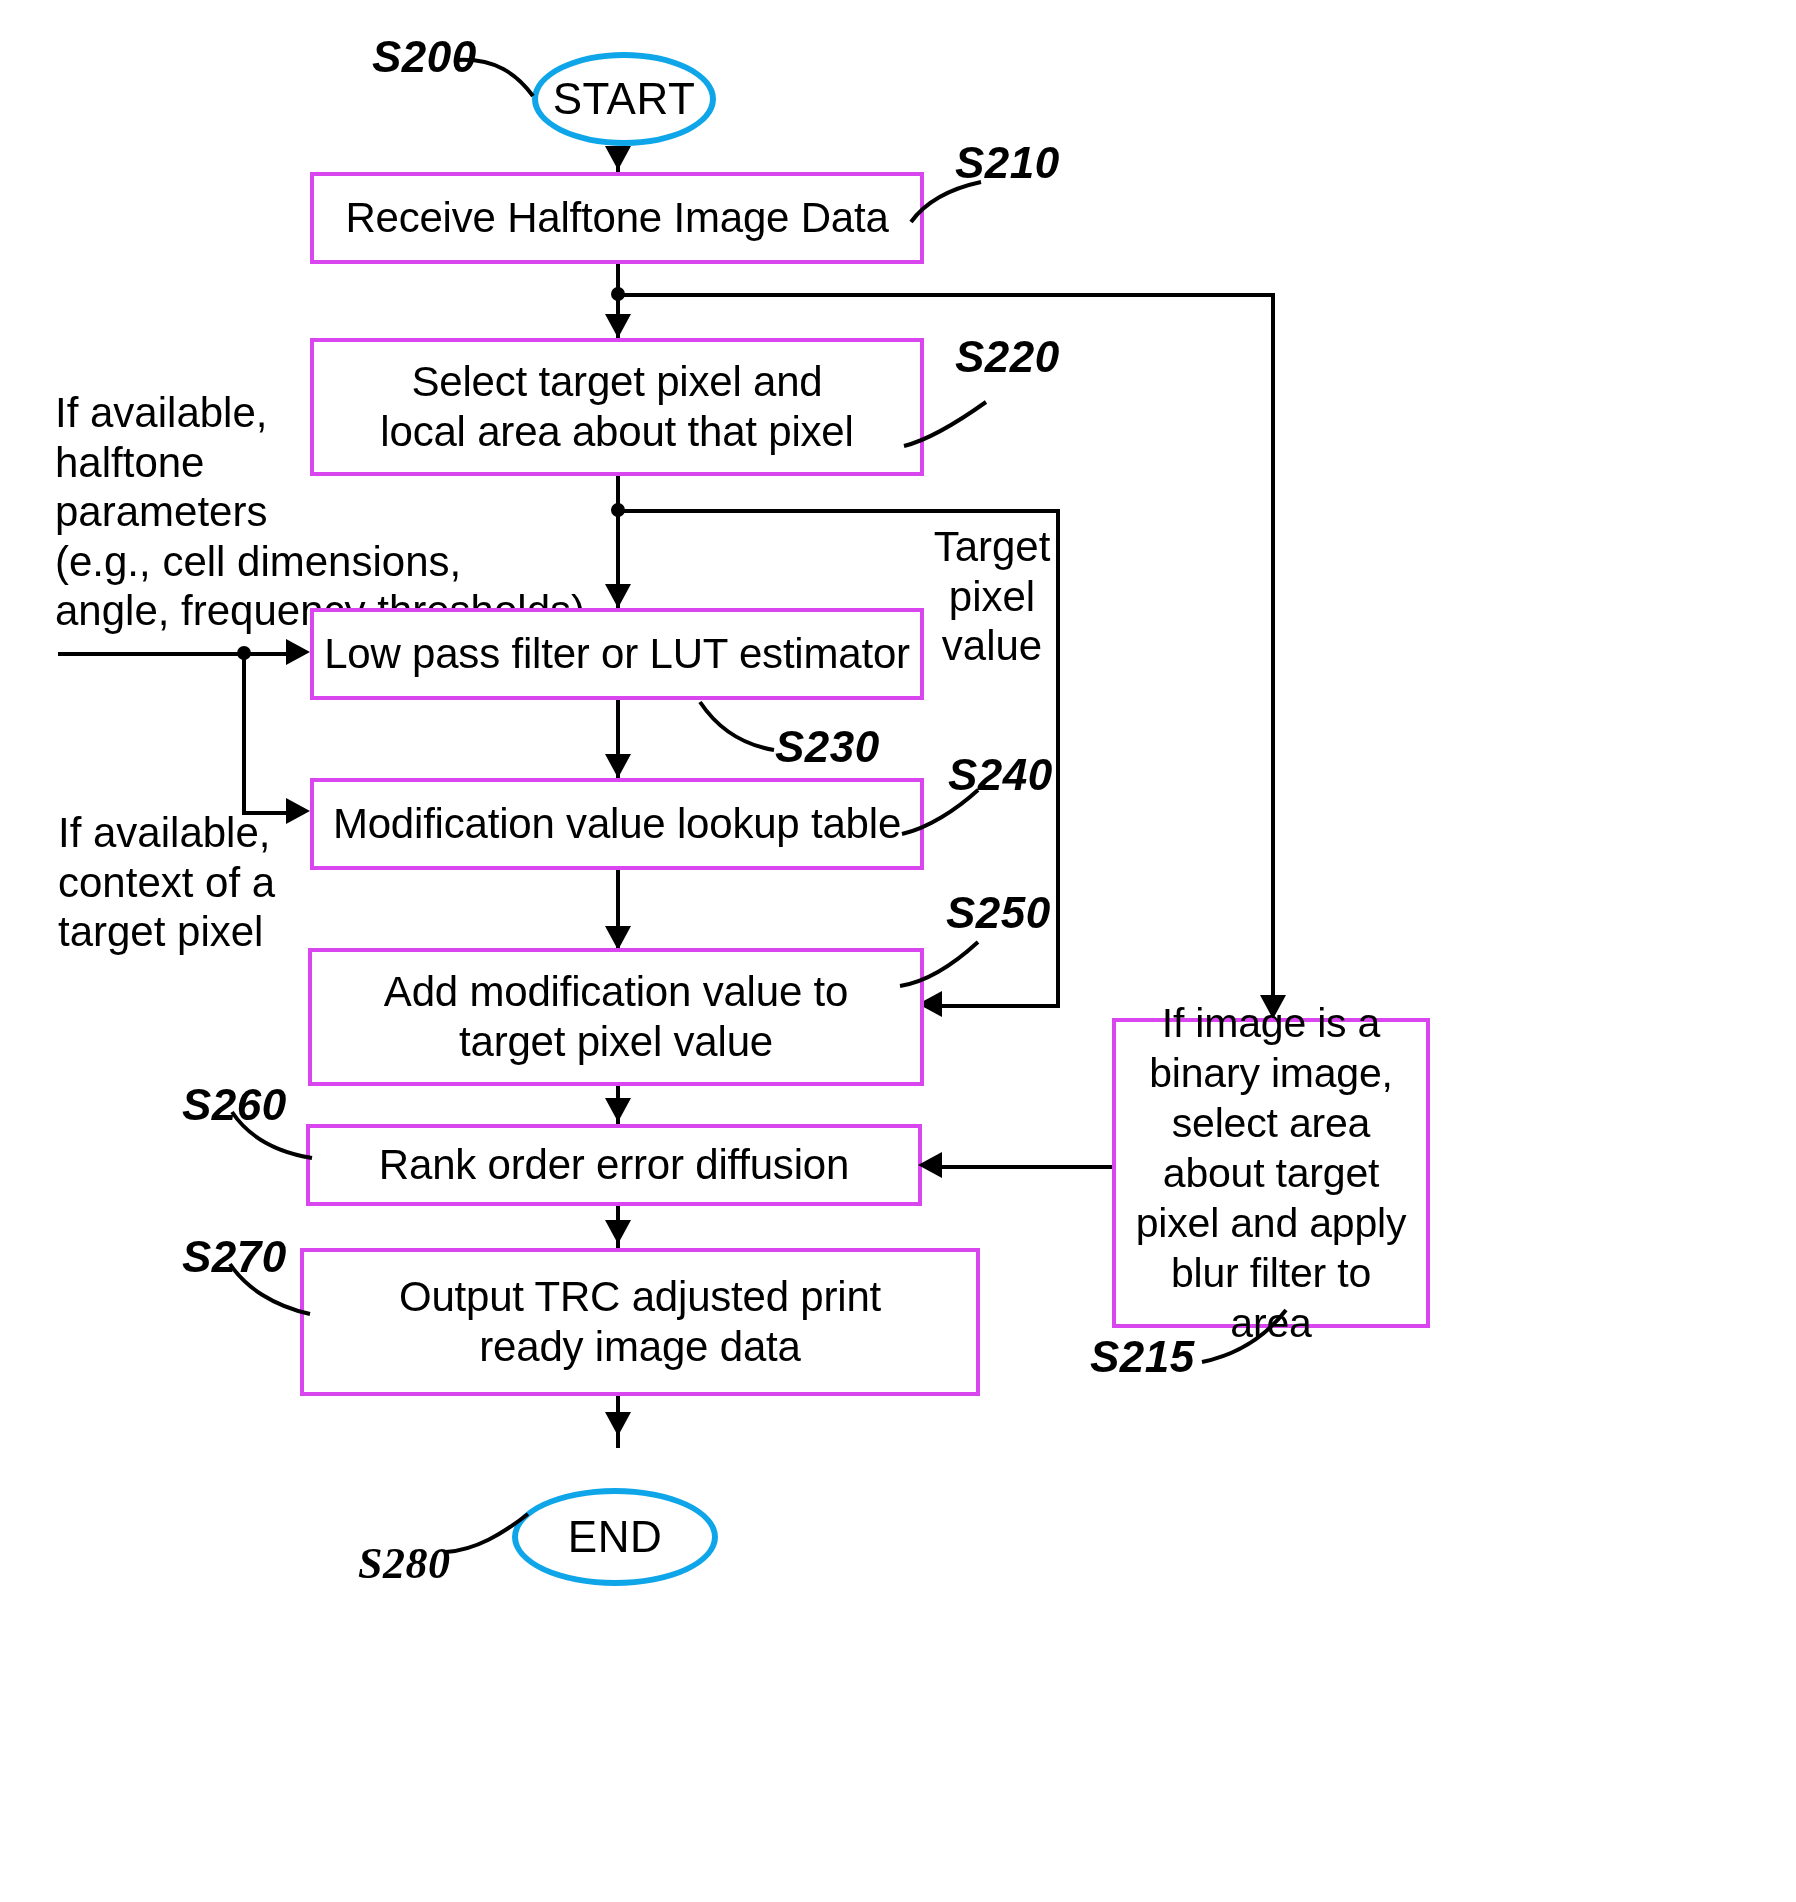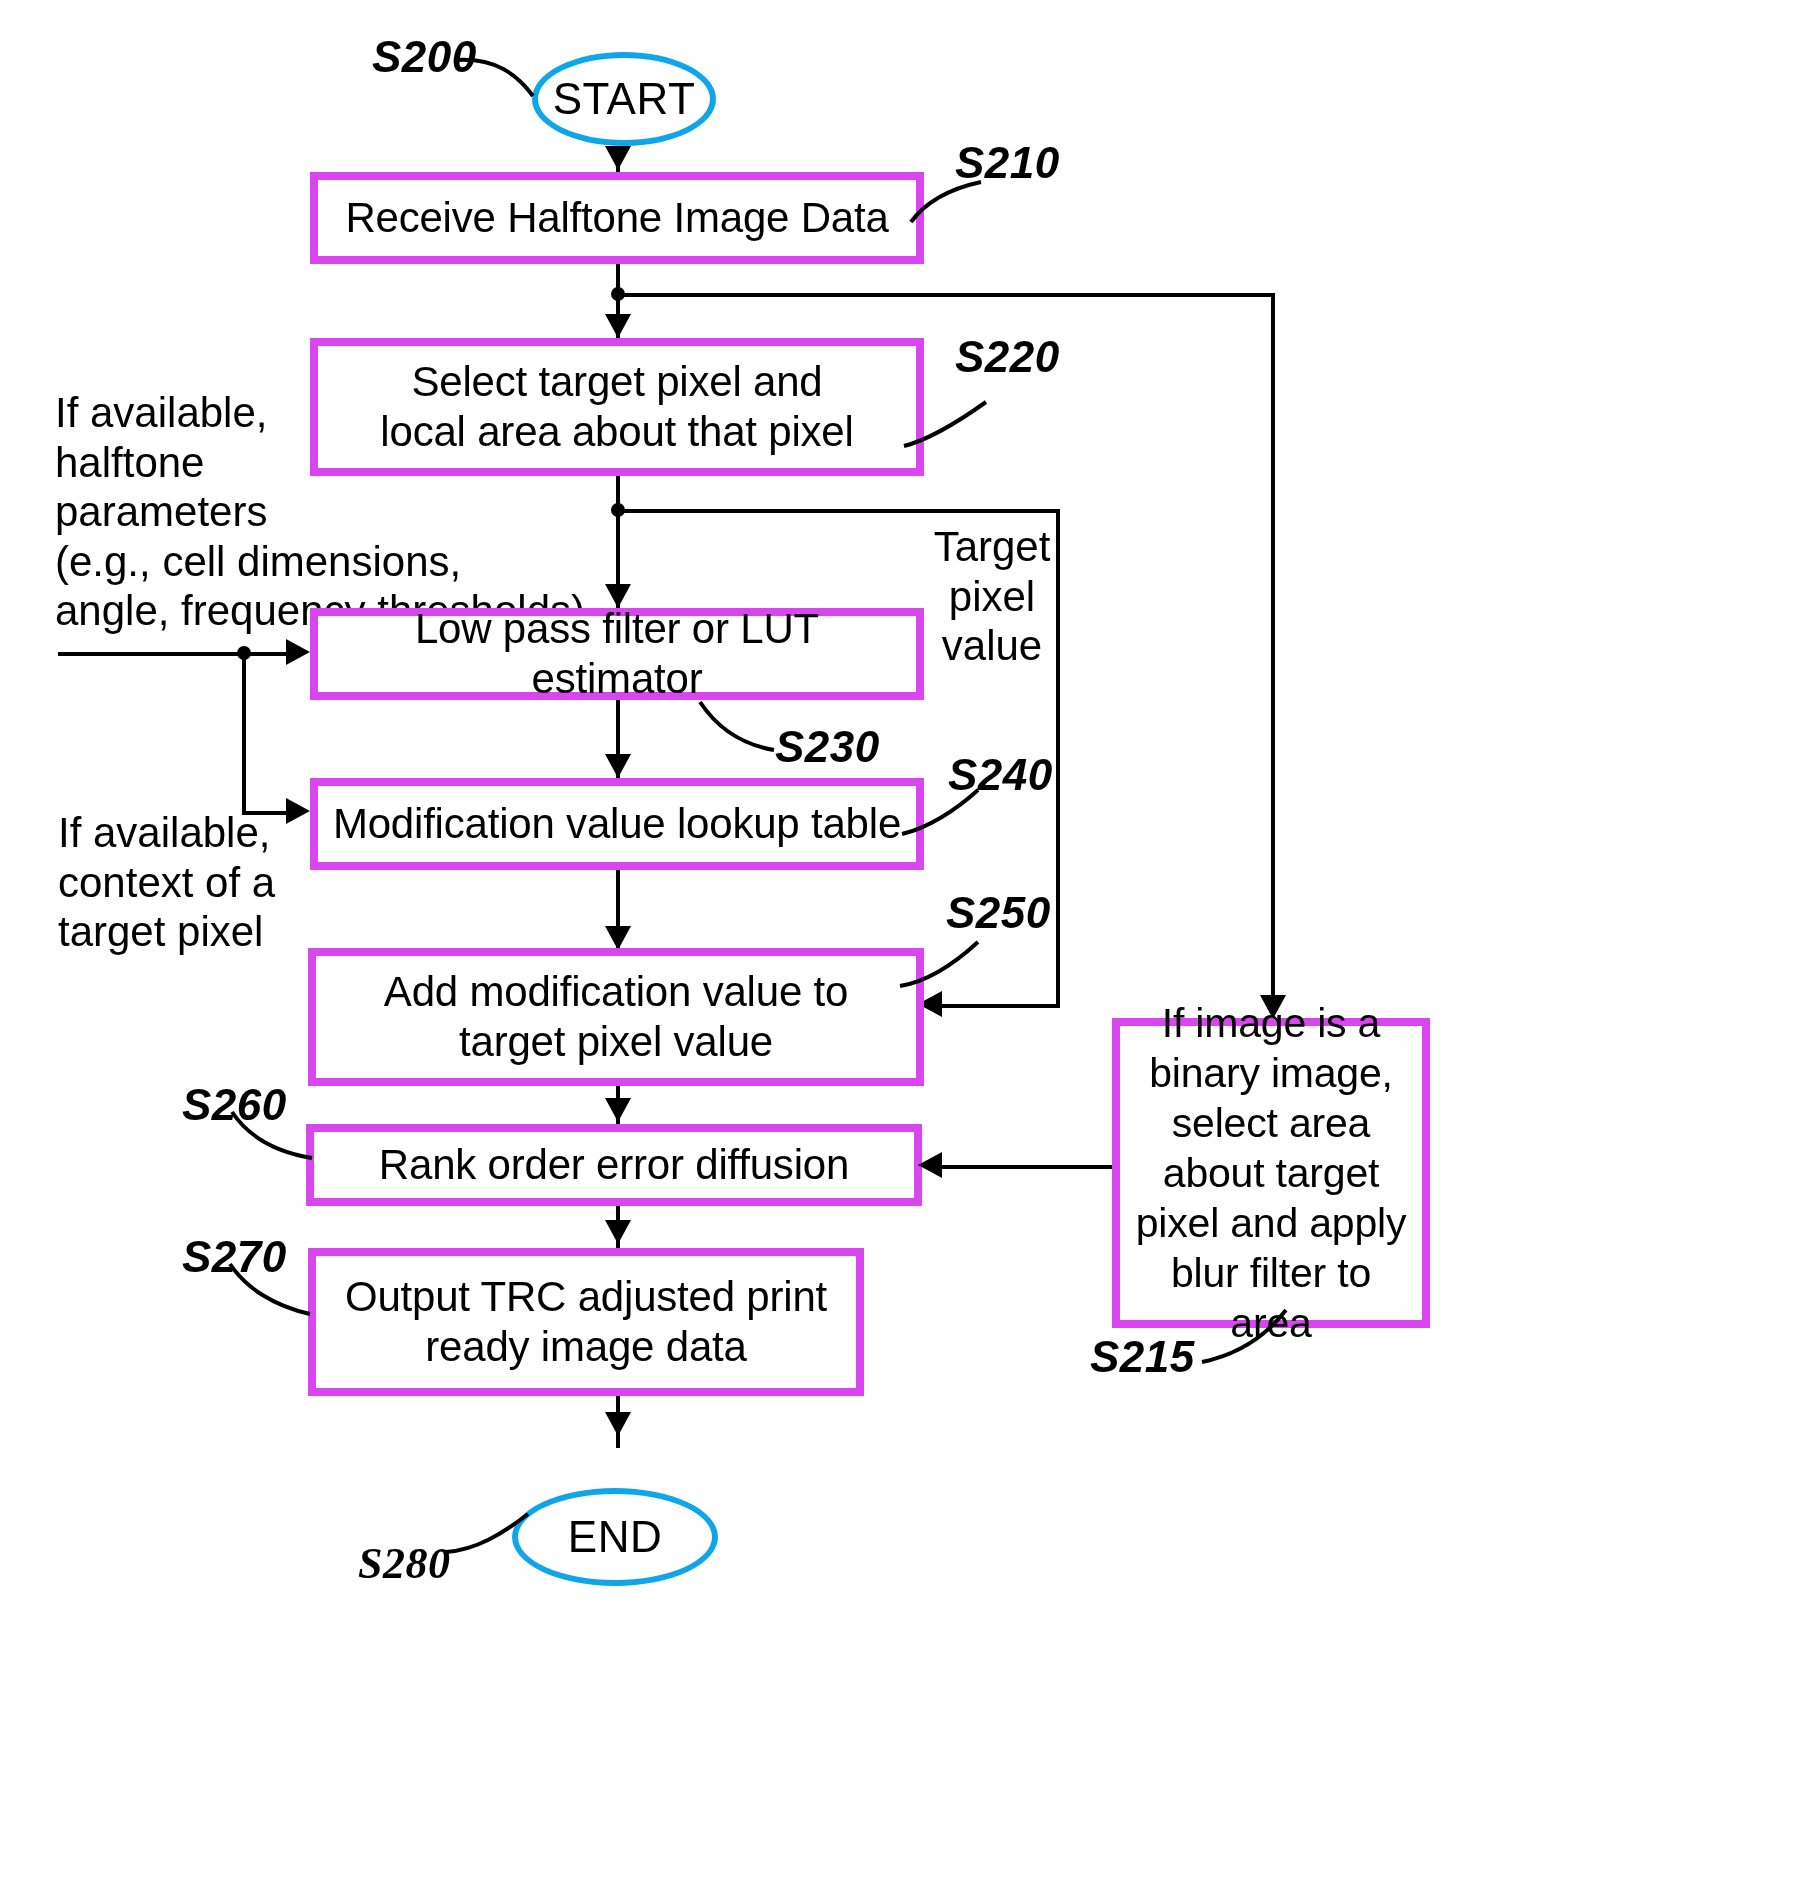--- a/index.html
+++ b/index.html
@@ -15,21 +15,21 @@
     position: relative;
     width: 1796px;
     height: 1902px;
     background: #ffffff;
     overflow: hidden;
   }
   
   .box {
     position: absolute;
     box-sizing: border-box;
-    border: 8px solid #d946ef;
+    border: 4px solid #d946ef;
     background: #fff;
     display: flex;
     align-items: center;
     justify-content: center;
     text-align: center;
     font-size: 42px;
     line-height: 1.18;
     letter-spacing: -0.2px;
     padding: 4px 10px;
   }
@@ -223,21 +223,21 @@
   <svg class="leader" style="left:228px; top:1110px; width:90px; height:56px;" viewBox="0 0 90 56">
     <path d="M4,2 C20,26 48,42 84,48" stroke="#000" stroke-width="4" fill="none"></path>
   </svg>
 
   <div class="hline" style="left:940px; top:1165px; width:172px;"></div>
   <div class="arrow-left" style="left:918px; top:1152px;"></div>
 
   <div class="vline" style="left:616px; top:1206px; height:46px;"></div>
   <div class="arrow-down" style="left:605px; top:1220px;"></div>
 
-  <div class="box" style="left:300px; top:1248px; width:556px; height:148px;margin-left:8px;">
+  <div class="box" style="left:300px; top:1248px; width:680px; height:148px;">
     <span class="lines">Output TRC adjusted print
 ready image data</span>
   </div>
   <div class="steplbl" style="left:182px; top:1232px;">S270</div>
   <svg class="leader" style="left:226px; top:1262px; width:90px; height:60px;" viewBox="0 0 90 60">
     <path d="M4,2 C20,26 48,44 84,52" stroke="#000" stroke-width="4" fill="none"></path>
   </svg>
 
   <div class="box" style="left:1112px; top:1018px; width:318px; height:310px; font-size:41px; line-height:1.22;">
     <span class="lines">If image is a

